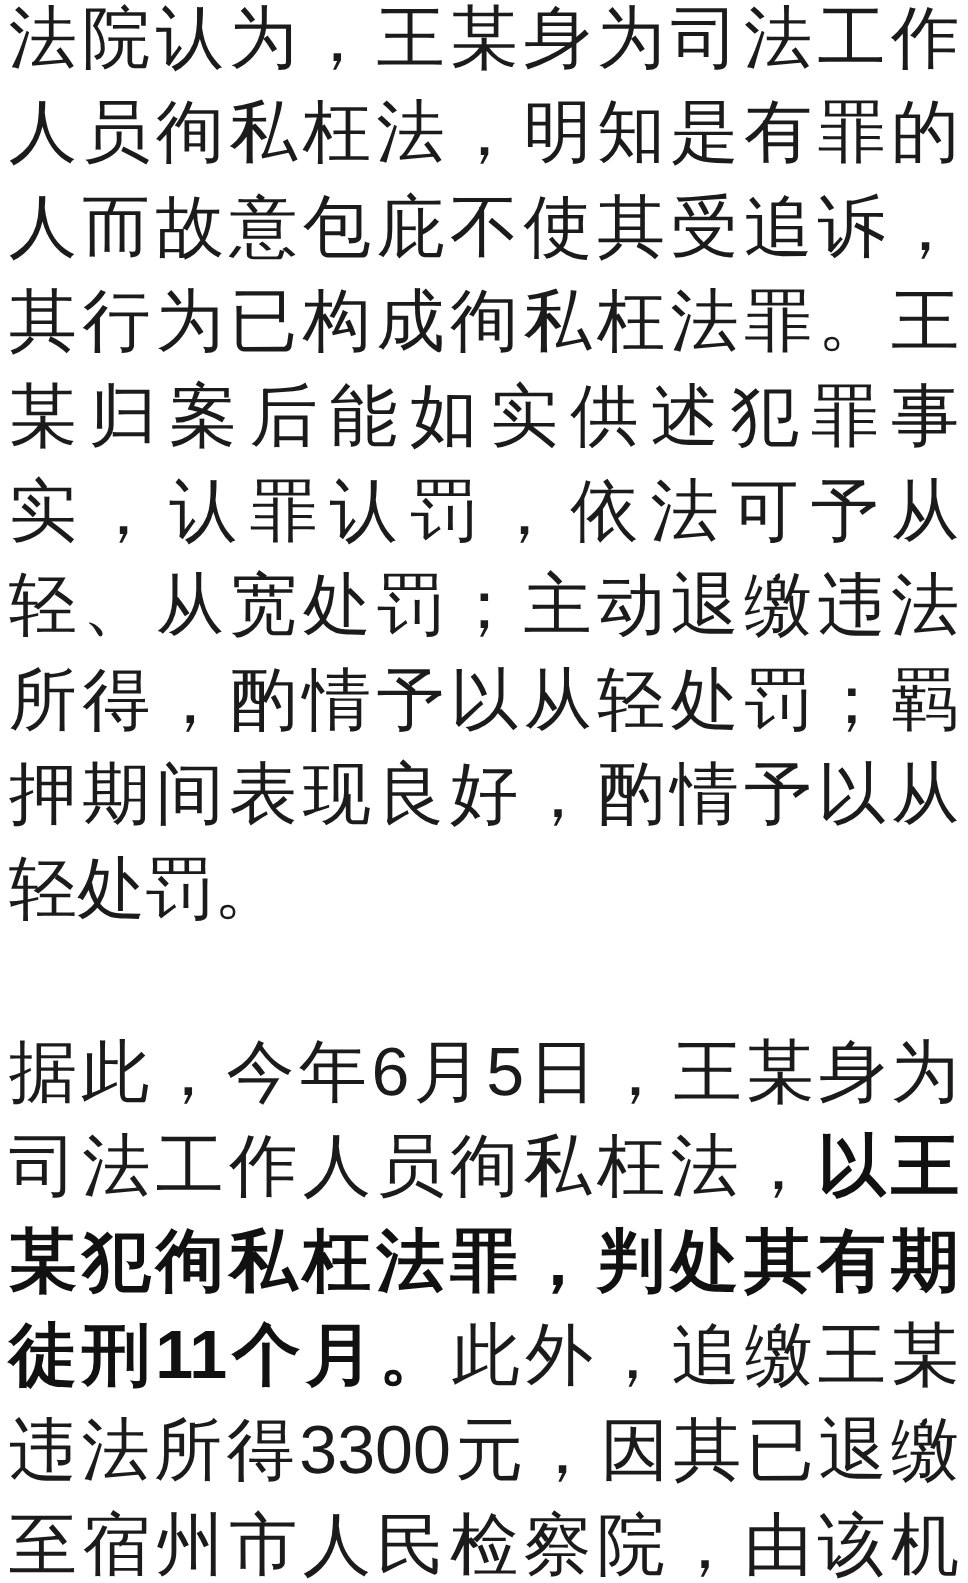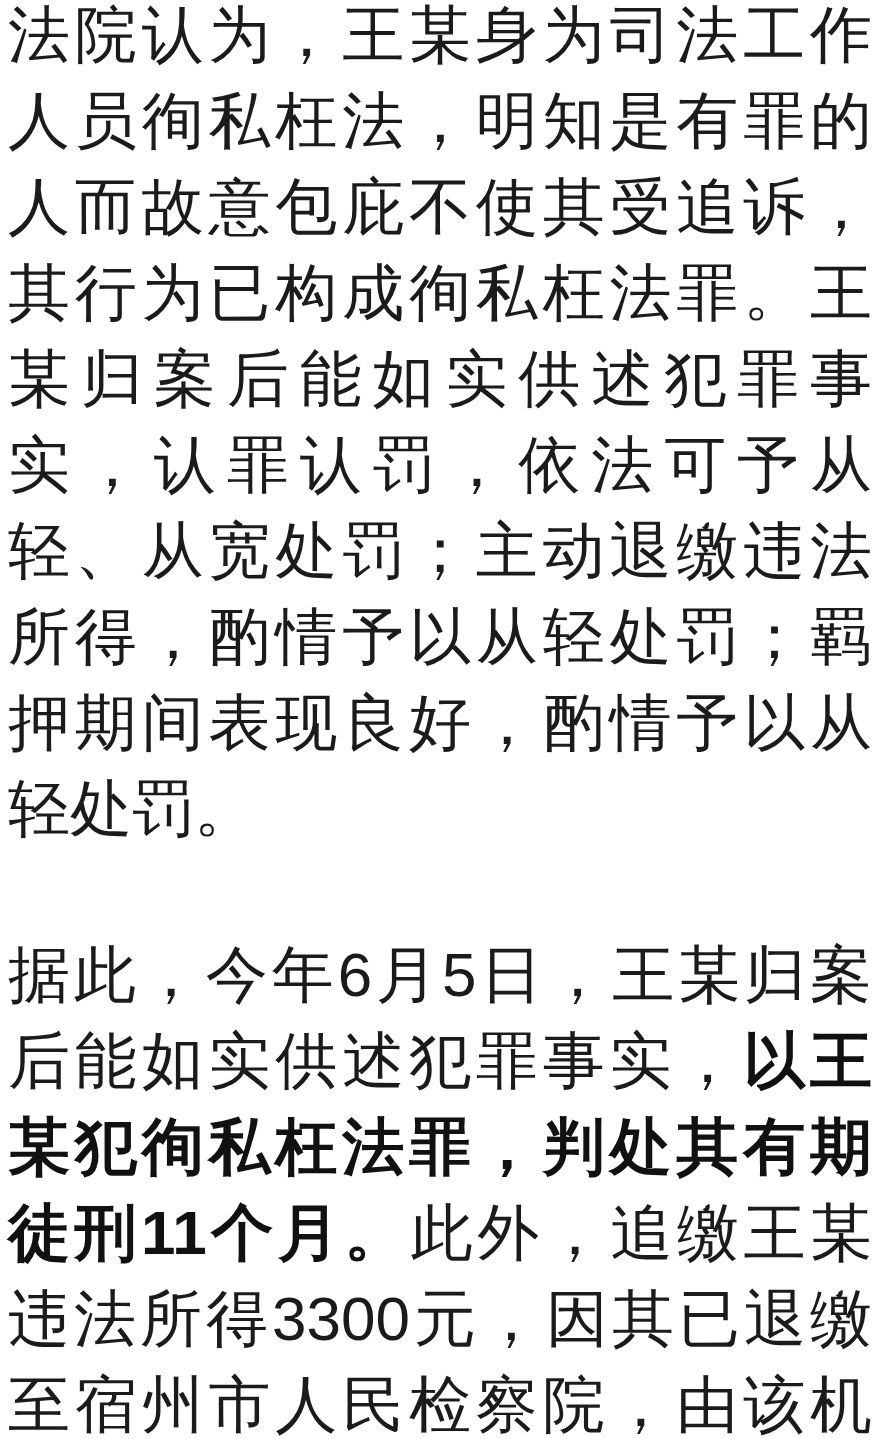--- a/index.html
+++ b/index.html
@@ -37,14 +37,14 @@
   .bold-verdict {
     font-weight: 700;
     color: #111111;
   }
 </style>
 </head>
 <body>
 
 <div class="article">
   <p class="para-1">法院认为，王某身为司法工作人员徇私枉法，明知是有罪的人而故意包庇不使其受追诉，其行为已构成徇私枉法罪。王某归案后能如实供述犯罪事实，认罪认罚，依法可予从轻、从宽处罚；主动退缴违法所得，酌情予以从轻处罚；羁押期间表现良好，酌情予以从轻处罚。</p>
-  <p class="para-2"><span>据此，今年6月5日，王某归案后能如实供述犯罪事实，</span><span class="bold-verdict">以王某犯徇私枉法罪，判处其有期徒刑11个月。</span><span>此外，追缴王某违法所得3300元，因其已退缴至宿州市人民检察院，由该机关依法上缴国库。</span></p>
+  <p class="para-2"><span>据此，今年6月5日，王某身为司法工作人员徇私枉法，</span><span class="bold-verdict">以王某犯徇私枉法罪，判处其有期徒刑11个月。</span><span>此外，追缴王某违法所得3300元，因其已退缴至宿州市人民检察院，由该机关依法上缴国库。</span></p>
 </div>
 
 </body></html>

